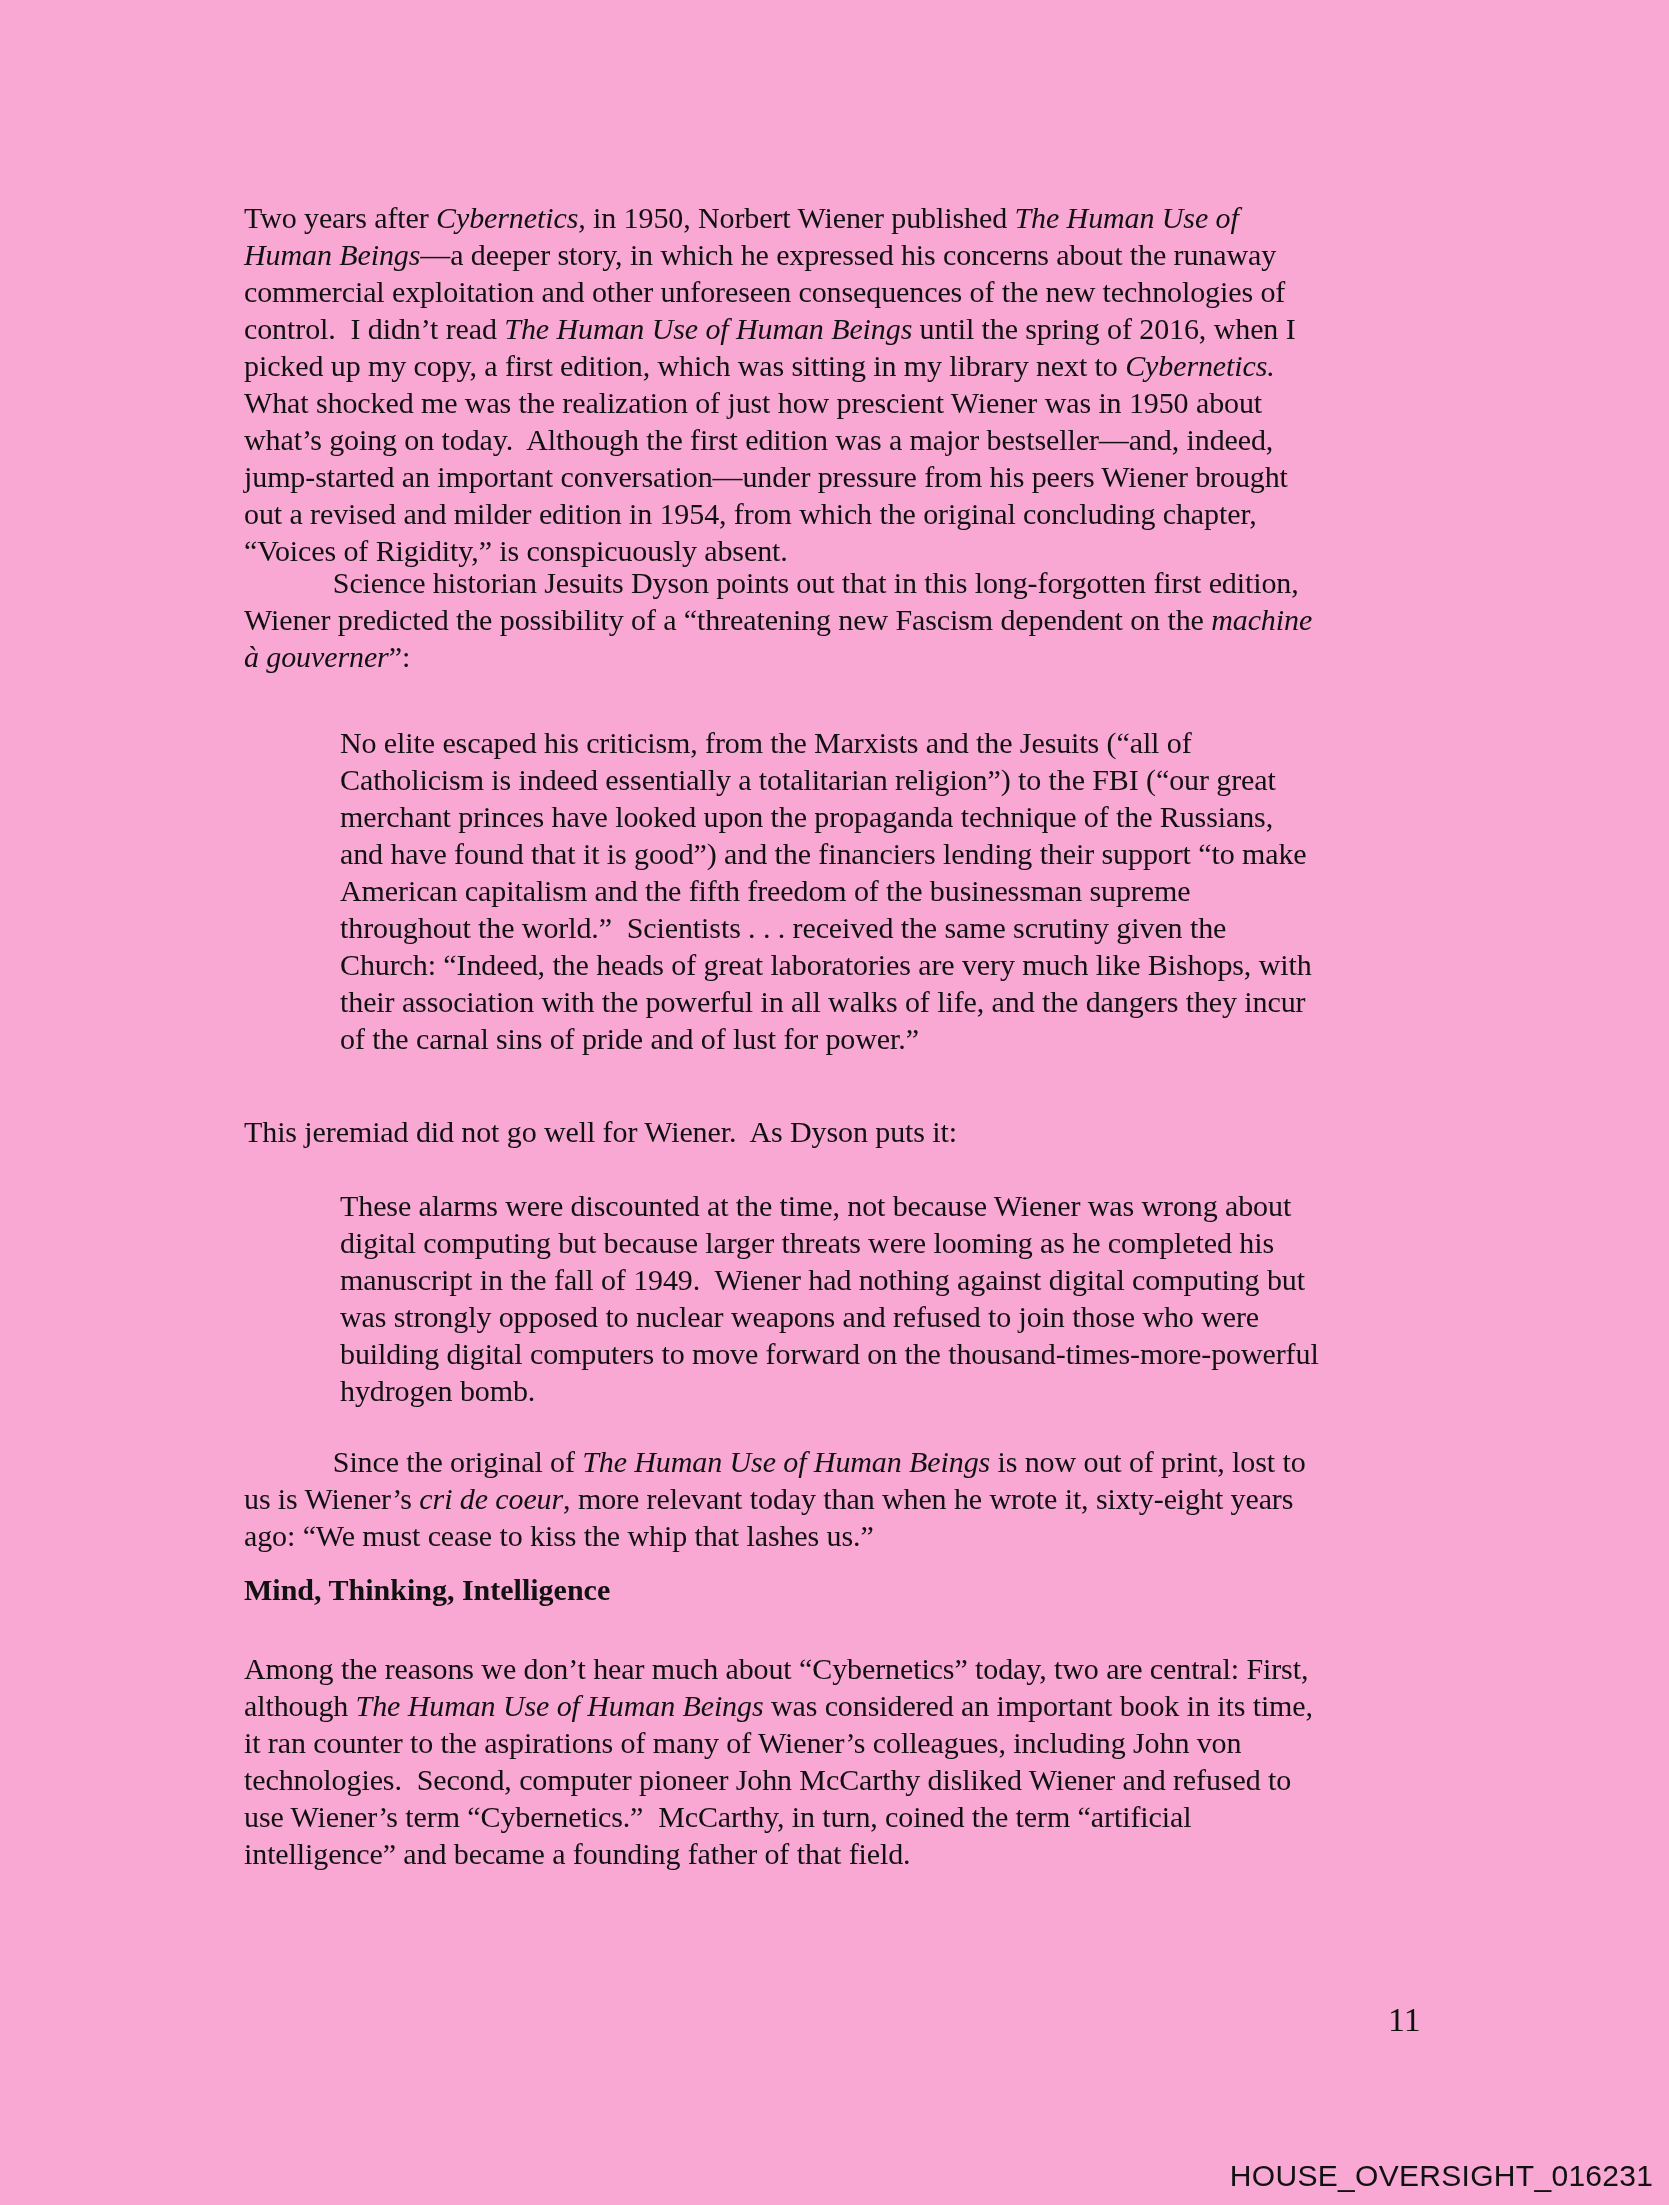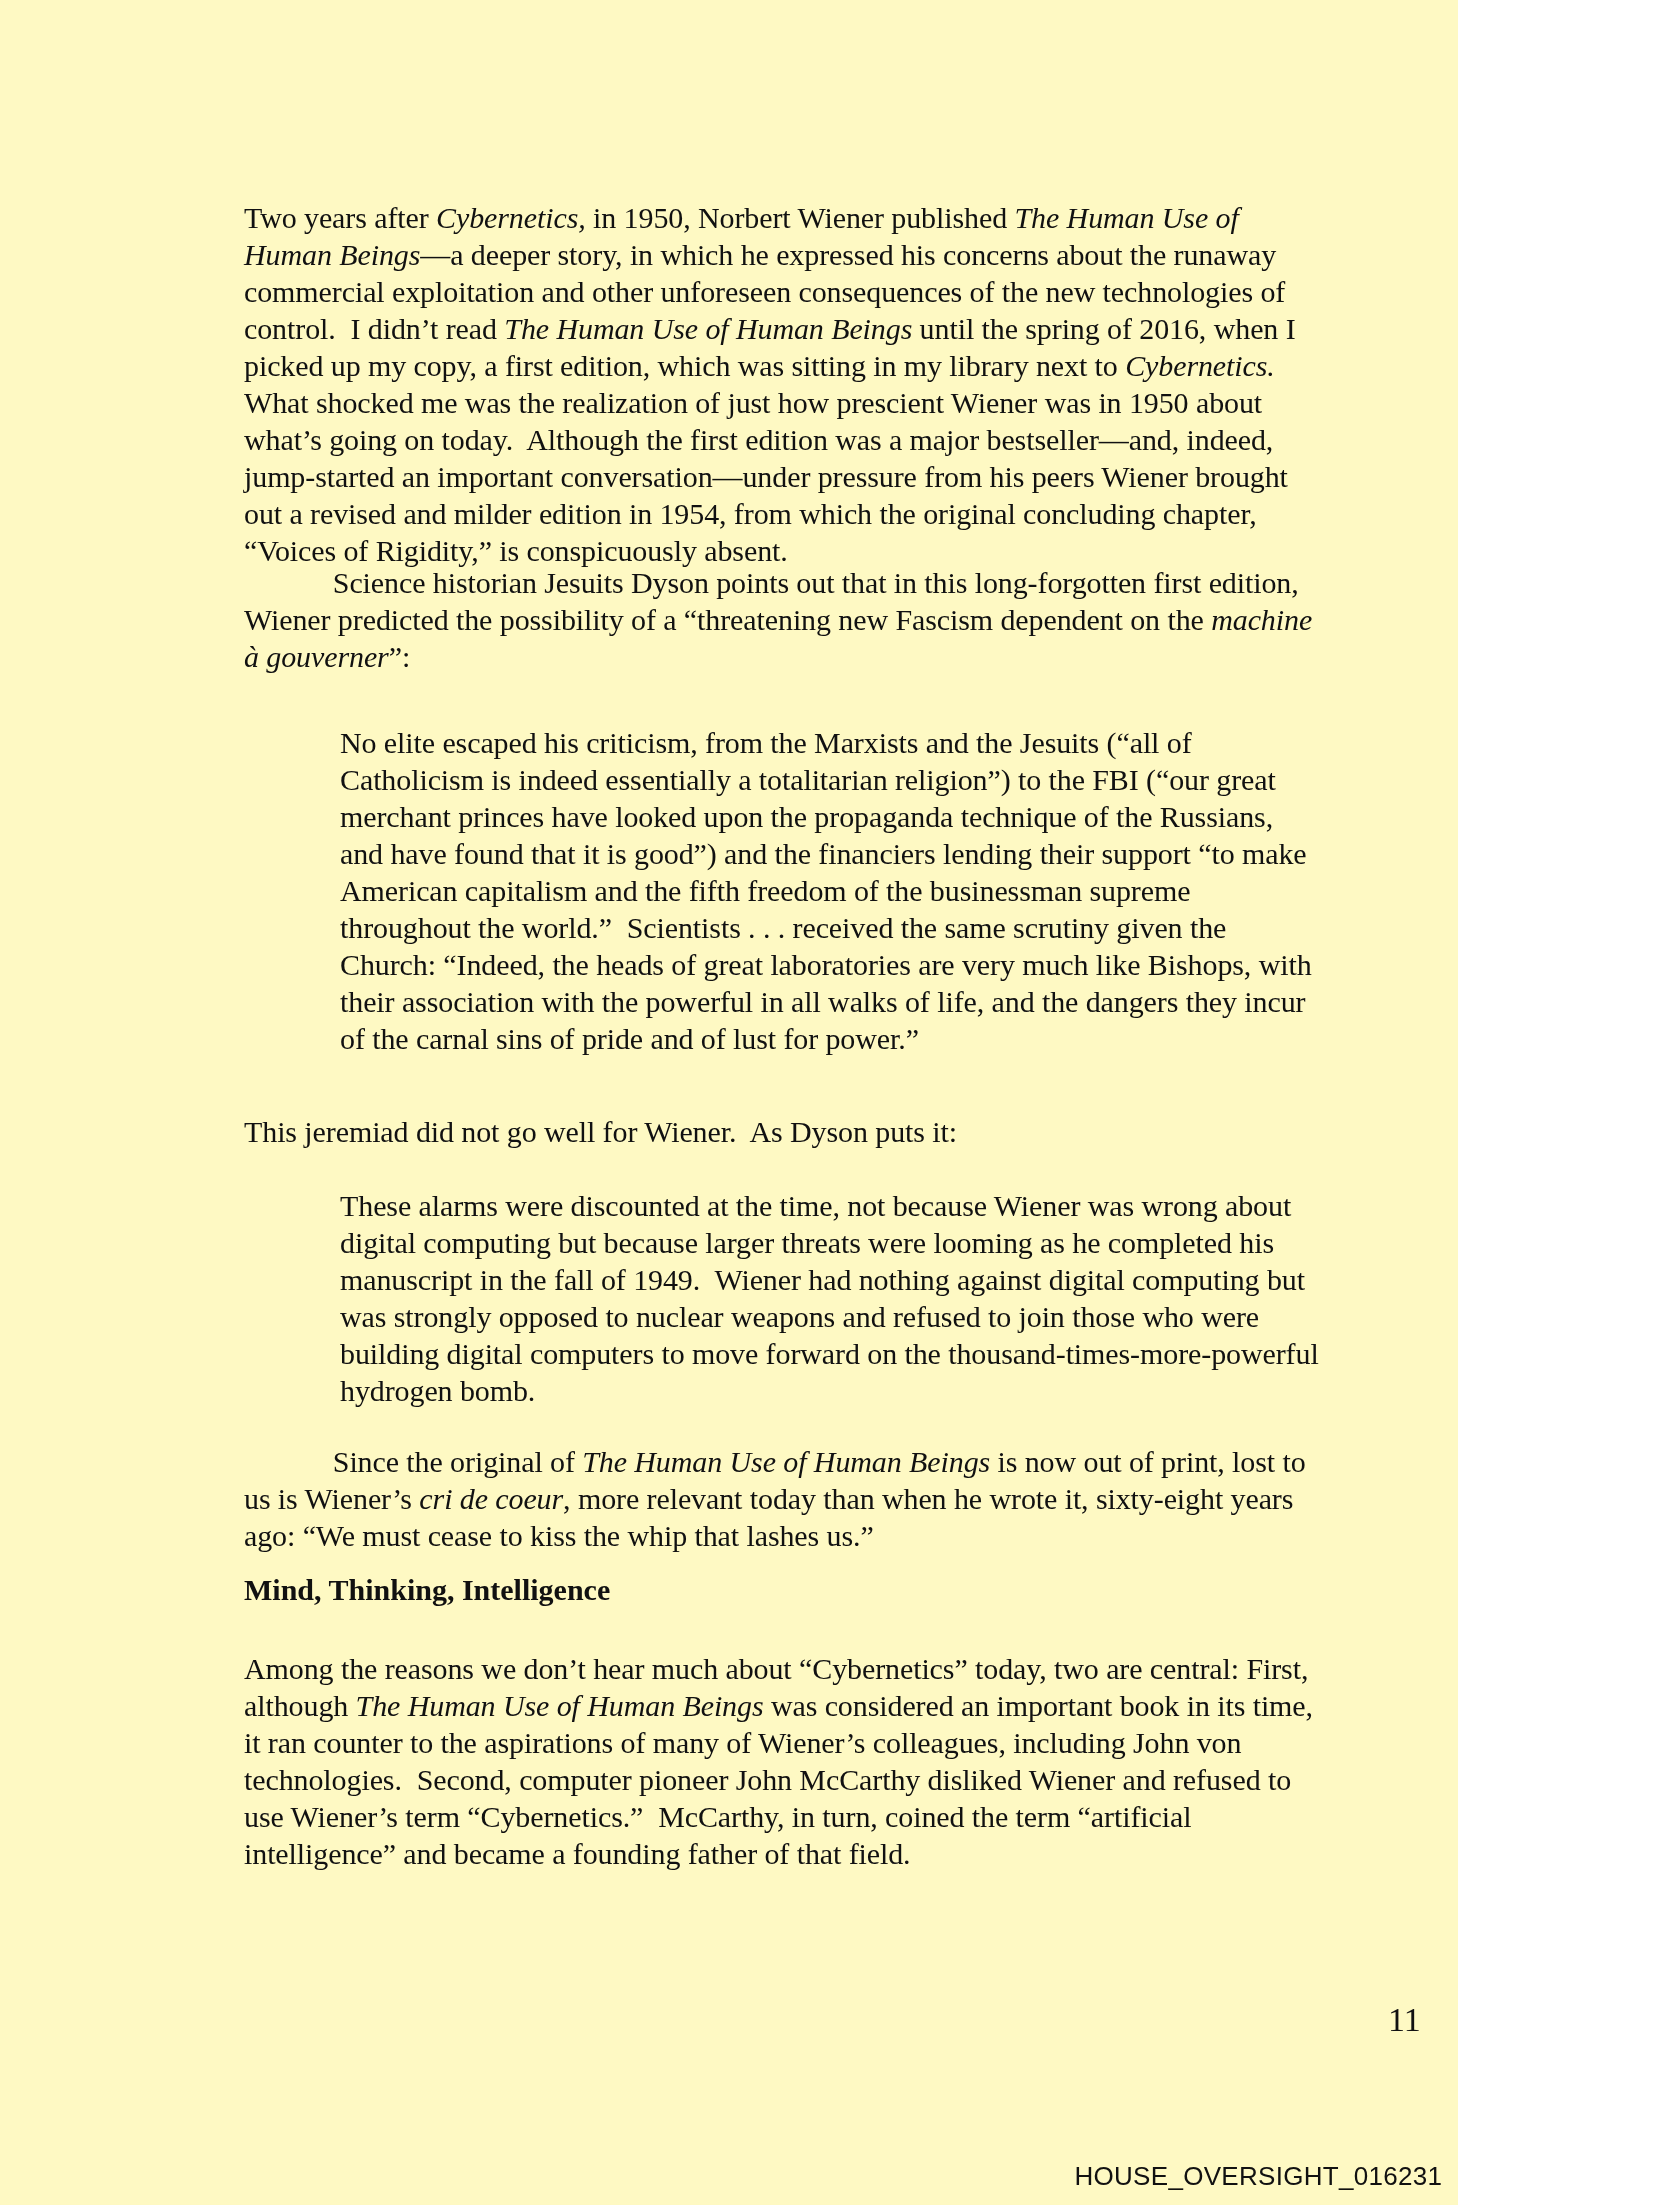--- a/index.html
+++ b/index.html
@@ -1,24 +1,24 @@
 <!DOCTYPE html>
 <html style="font-size:10.5px"><head>
 <meta charset="utf-8">
 <style>
   html, body { margin: 0; padding: 0; background: #ffffff; }
   body { width: 1669px; height: 2205px; position: relative; overflow: hidden; }
-  .page { position: absolute; left: 0; top: 0; width: 1458px; height: 2205px; background: #fef9c3; color: #111; }
+  .page { position: absolute; left: 0; top: 0; width: 1669px; height: 2205px; background: #f9a8d4; color: #111; }
   .serif { font-family: "Liberation Serif", "DejaVu Serif", serif; font-size: 30px; line-height: 37px; letter-spacing: -0.1px; }
   .block { position: absolute; left: 244px; width: 1178px; }
   .line { display: block; white-space: pre; height: 37px; }
   .quote { position: absolute; left: 340px; width: 1087px; }
   .heading { position: absolute; left: 244px; font-family: "Liberation Serif", "DejaVu Serif", serif; font-weight: bold; font-size: 30px; line-height: 37px; white-space: pre; text-align: center; }
   .pagenum { position: absolute; left: 1388px; top: 2003px; font-family: Liberation Serif, serif; font-size: 34px; line-height: 33px; }
-  .bates { position: absolute; right: 15.7px; top: 2159px; font-family: "Liberation Sans", "DejaVu Sans", sans-serif; font-size: 26px; line-height: 34px; letter-spacing: 0.3px; }
+  .bates { position: absolute; right: 15.7px; top: 2159px; font-family: "Liberation Sans", "DejaVu Sans", sans-serif; font-size: 30px; line-height: 34px; letter-spacing: 0.3px; }
   i { font-style: italic; }
 </style>
 </head>
 <body>
 
 <div class="page">
 
   <div class="block serif" style="top:199px;">
       <span class="line"><span>Two years after </span><i>Cybernetics,</i><span> in 1950, Norbert Wiener published </span><i>The Human Use of</i></span>
       <span class="line"><i>Human Beings</i><span>—a deeper story, in which he expressed his concerns about the runaway</span></span>

